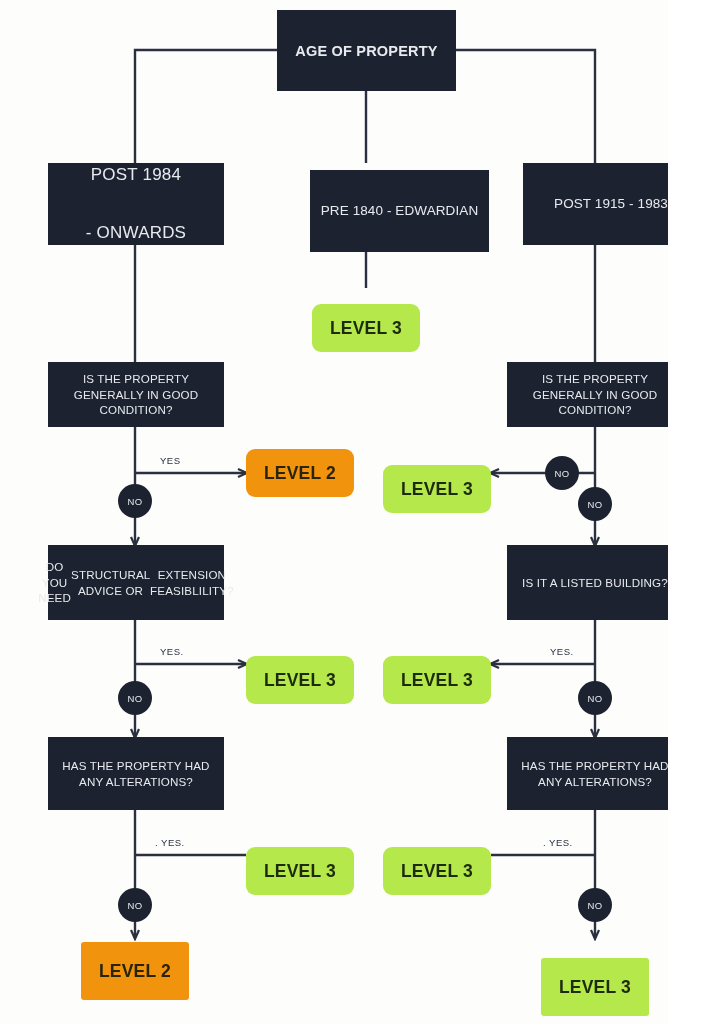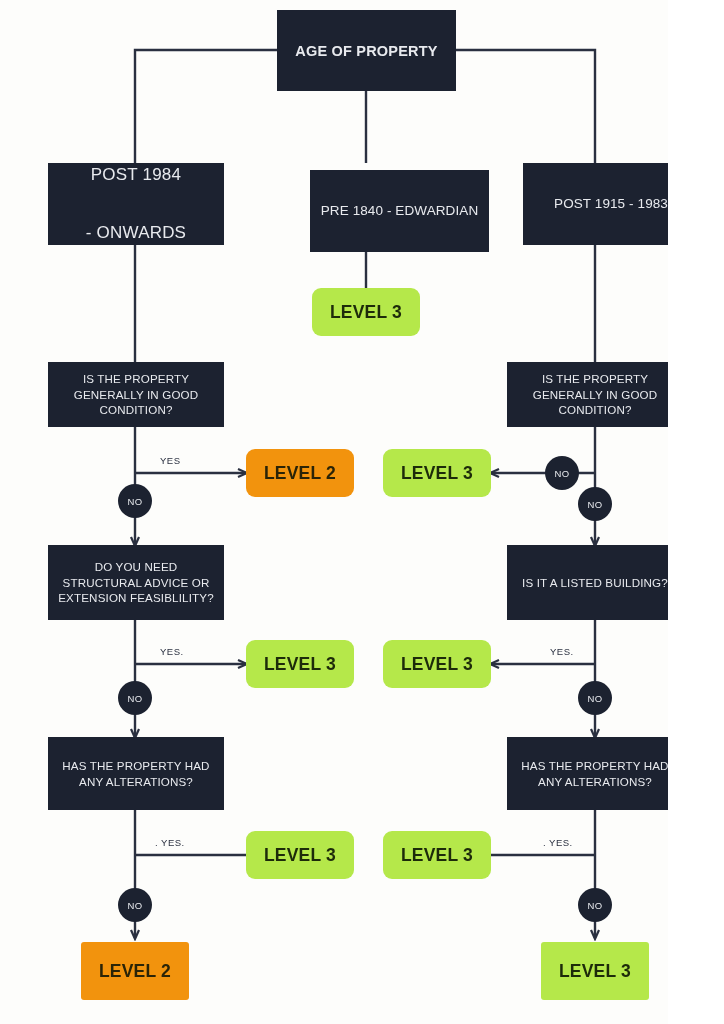--- a/index.html
+++ b/index.html
@@ -55,21 +55,21 @@
     line-height: 1.38;
     letter-spacing: 0.15px;
     padding: 0 10px;
   }
   .badge {
     border-radius: 9px;
     font-size: 17.5px;
     font-weight: bold;
     letter-spacing: 0.2px;
   }
-  .badge.green { background: #b5e84a; color: #1d2b0a; }
+  .badge.green { background: #b5e84a; color: #1d2b0a; margin-top: 16px; }
   .badge.orange { background: #f2930d; color: #2a2407; }
   .badge.sq { border-radius: 3px; }
   .pill {
     position: absolute;
     border-radius: 50%;
     background: #1c2230;
     color: #e8eaee;
     display: flex;
     align-items: center;
     justify-content: center;
@@ -154,21 +154,21 @@
     <span>CONDITION?</span>
   </div>
   <div class="elabel" style="left:160px; top:455px;">YES</div>
   <div class="pill" style="left:118px; top:484px; width:34px; height:34px;">
     <span>NO</span>
   </div>
   <div class="node badge orange" style="left:246px; top:449px; width:108px; height:48px;">
     <span>LEVEL 2</span>
   </div>
 
-  <div class="node dark q-node" style="left:48px; top:545px; width:176px; height:75px; flex-direction:column;">
+  <div class="node dark q-node" style="left:48px; top:545px; width:176px; height:75px; flex-direction:row;">
     <span>DO YOU NEED</span>
     <span>STRUCTURAL ADVICE OR</span>
     <span>EXTENSION FEASIBLILITY?</span>
   </div>
   <div class="elabel" style="left:160px; top:646px;">YES.</div>
   <div class="pill" style="left:118px; top:681px; width:34px; height:34px;">
     <span>NO</span>
   </div>
   <div class="node badge green" style="left:246px; top:640px; width:108px; height:48px;">
     <span>LEVEL 3</span>

